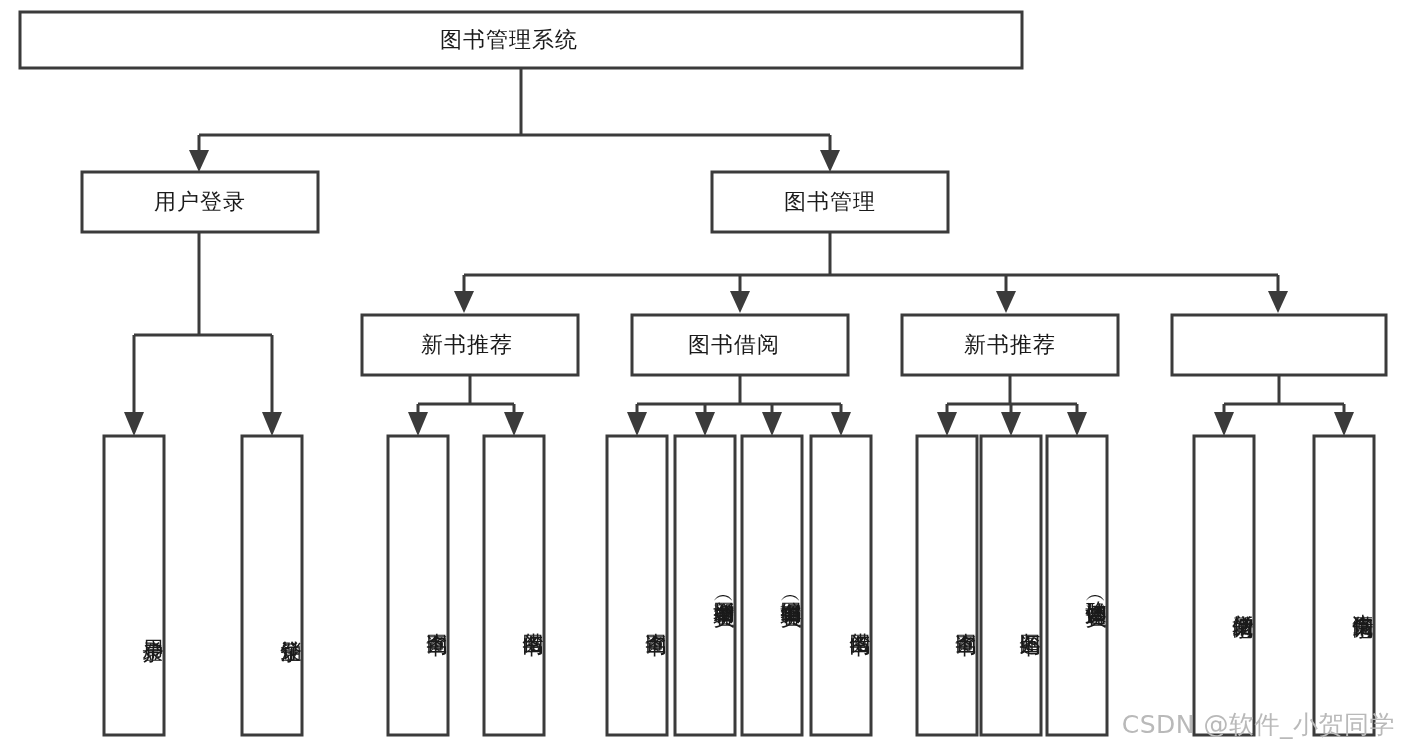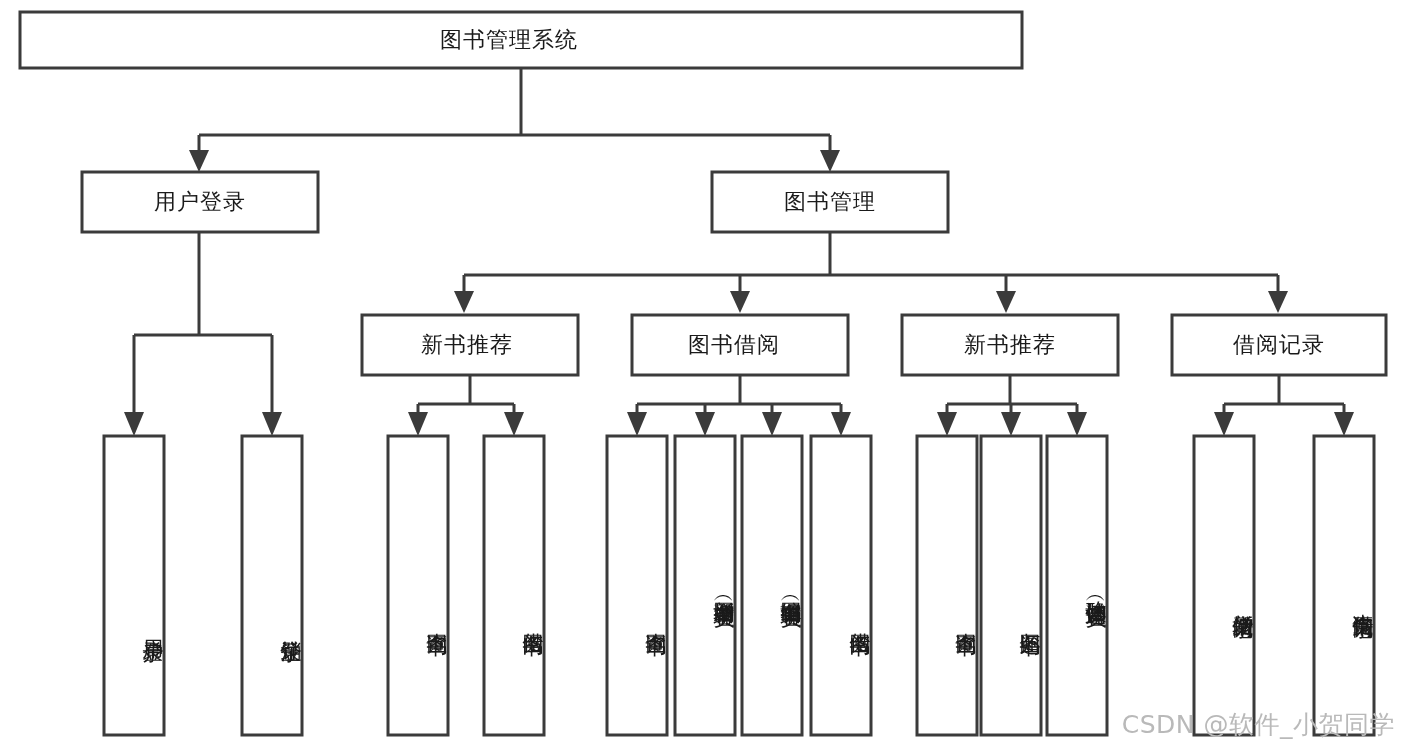--- a/index.html
+++ b/index.html
@@ -195,21 +195,20 @@
   </svg>
 
   <div class="htext" style="left:8px; top:12px; width:1002px; height:56px;">图书管理系统</div>
 
   <div class="htext" style="left:82px; top:172px; width:236px; height:60px;">用户登录</div>
   <div class="htext" style="left:712px; top:172px; width:236px; height:60px;">图书管理</div>
 
   <div class="htext" style="left:362px; top:315px; width:210px; height:60px;">新书推荐</div>
   <div class="htext" style="left:632px; top:315px; width:204px; height:60px;">图书借阅</div>
   <div class="htext" style="left:902px; top:315px; width:216px; height:60px;">新书推荐</div>
-  <div class="htext" style="left:1172px; top:315px; width:214px; height:60px;">借阅记录</div>
 
   <div class="vtext" style="left:104px; top:520px; width:60px; height:210px;">用户登录</div>
   <div class="vtext" style="left:242px; top:520px; width:60px; height:210px;">注销登录</div>
 
   <div class="vtext" style="left:388px; top:510px; width:60px; height:215px;">查询图书</div>
   <div class="vtext" style="left:484px; top:510px; width:60px; height:215px;">借阅图书</div>
 
   <div class="vtext" style="left:607px; top:510px; width:60px; height:215px;">查询图书</div>
   <div class="vtext" style="left:675px; top:443px; width:60px; height:290px;">新增图书（管理员）</div>
   <div class="vtext" style="left:742px; top:443px; width:60px; height:290px;">编辑图书（管理员）</div>

